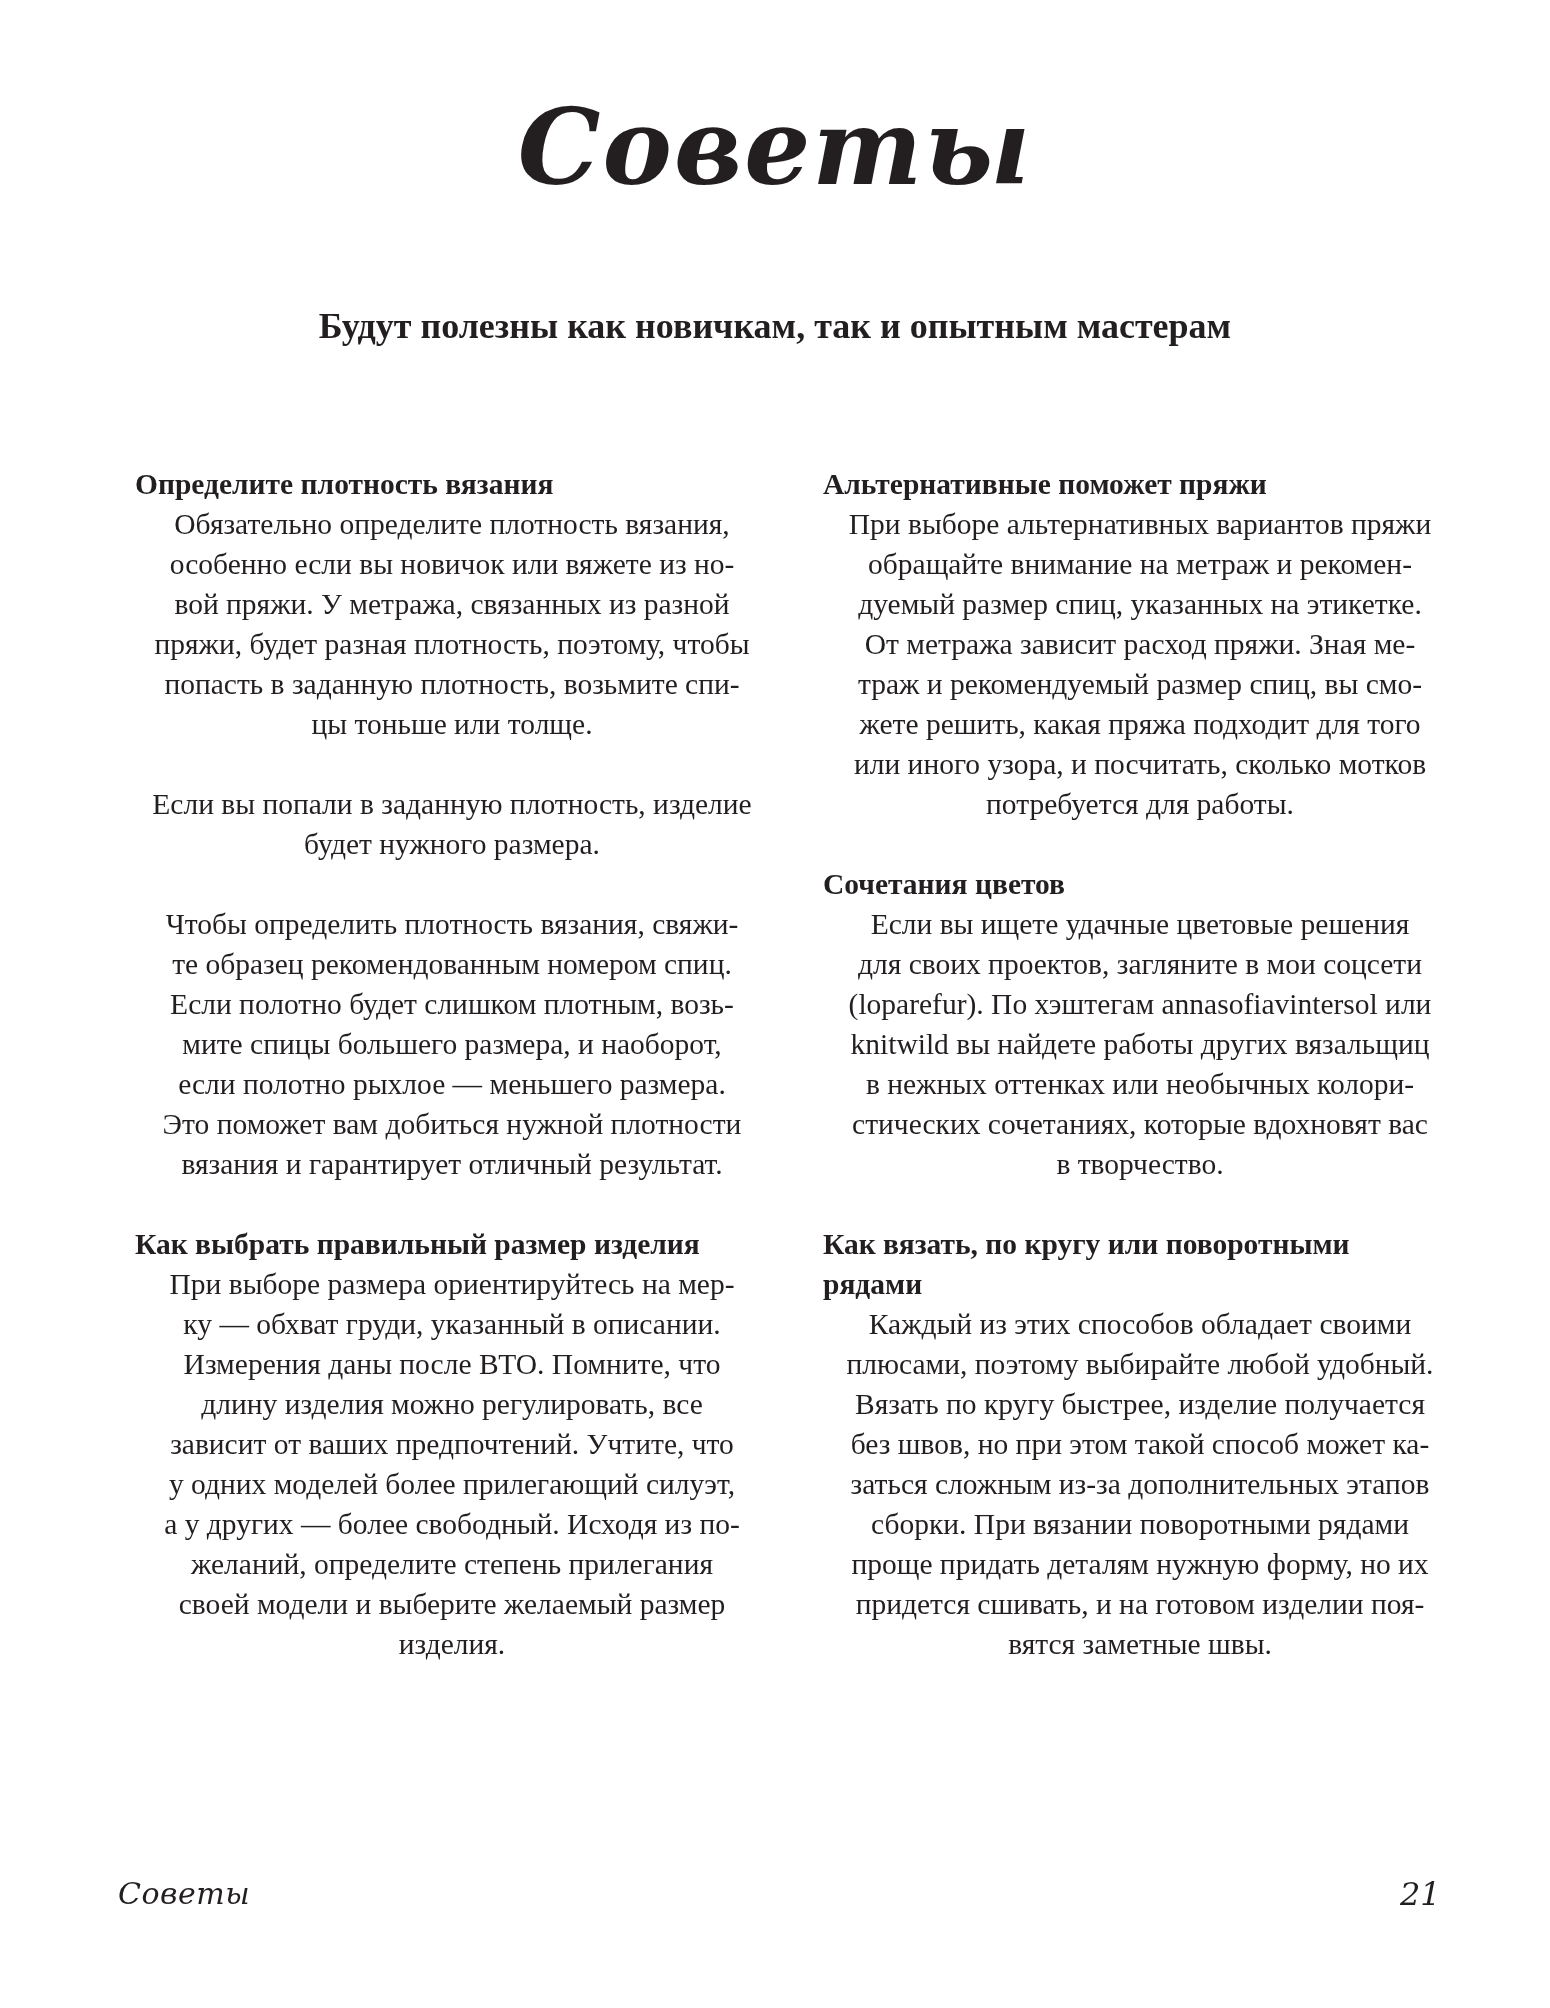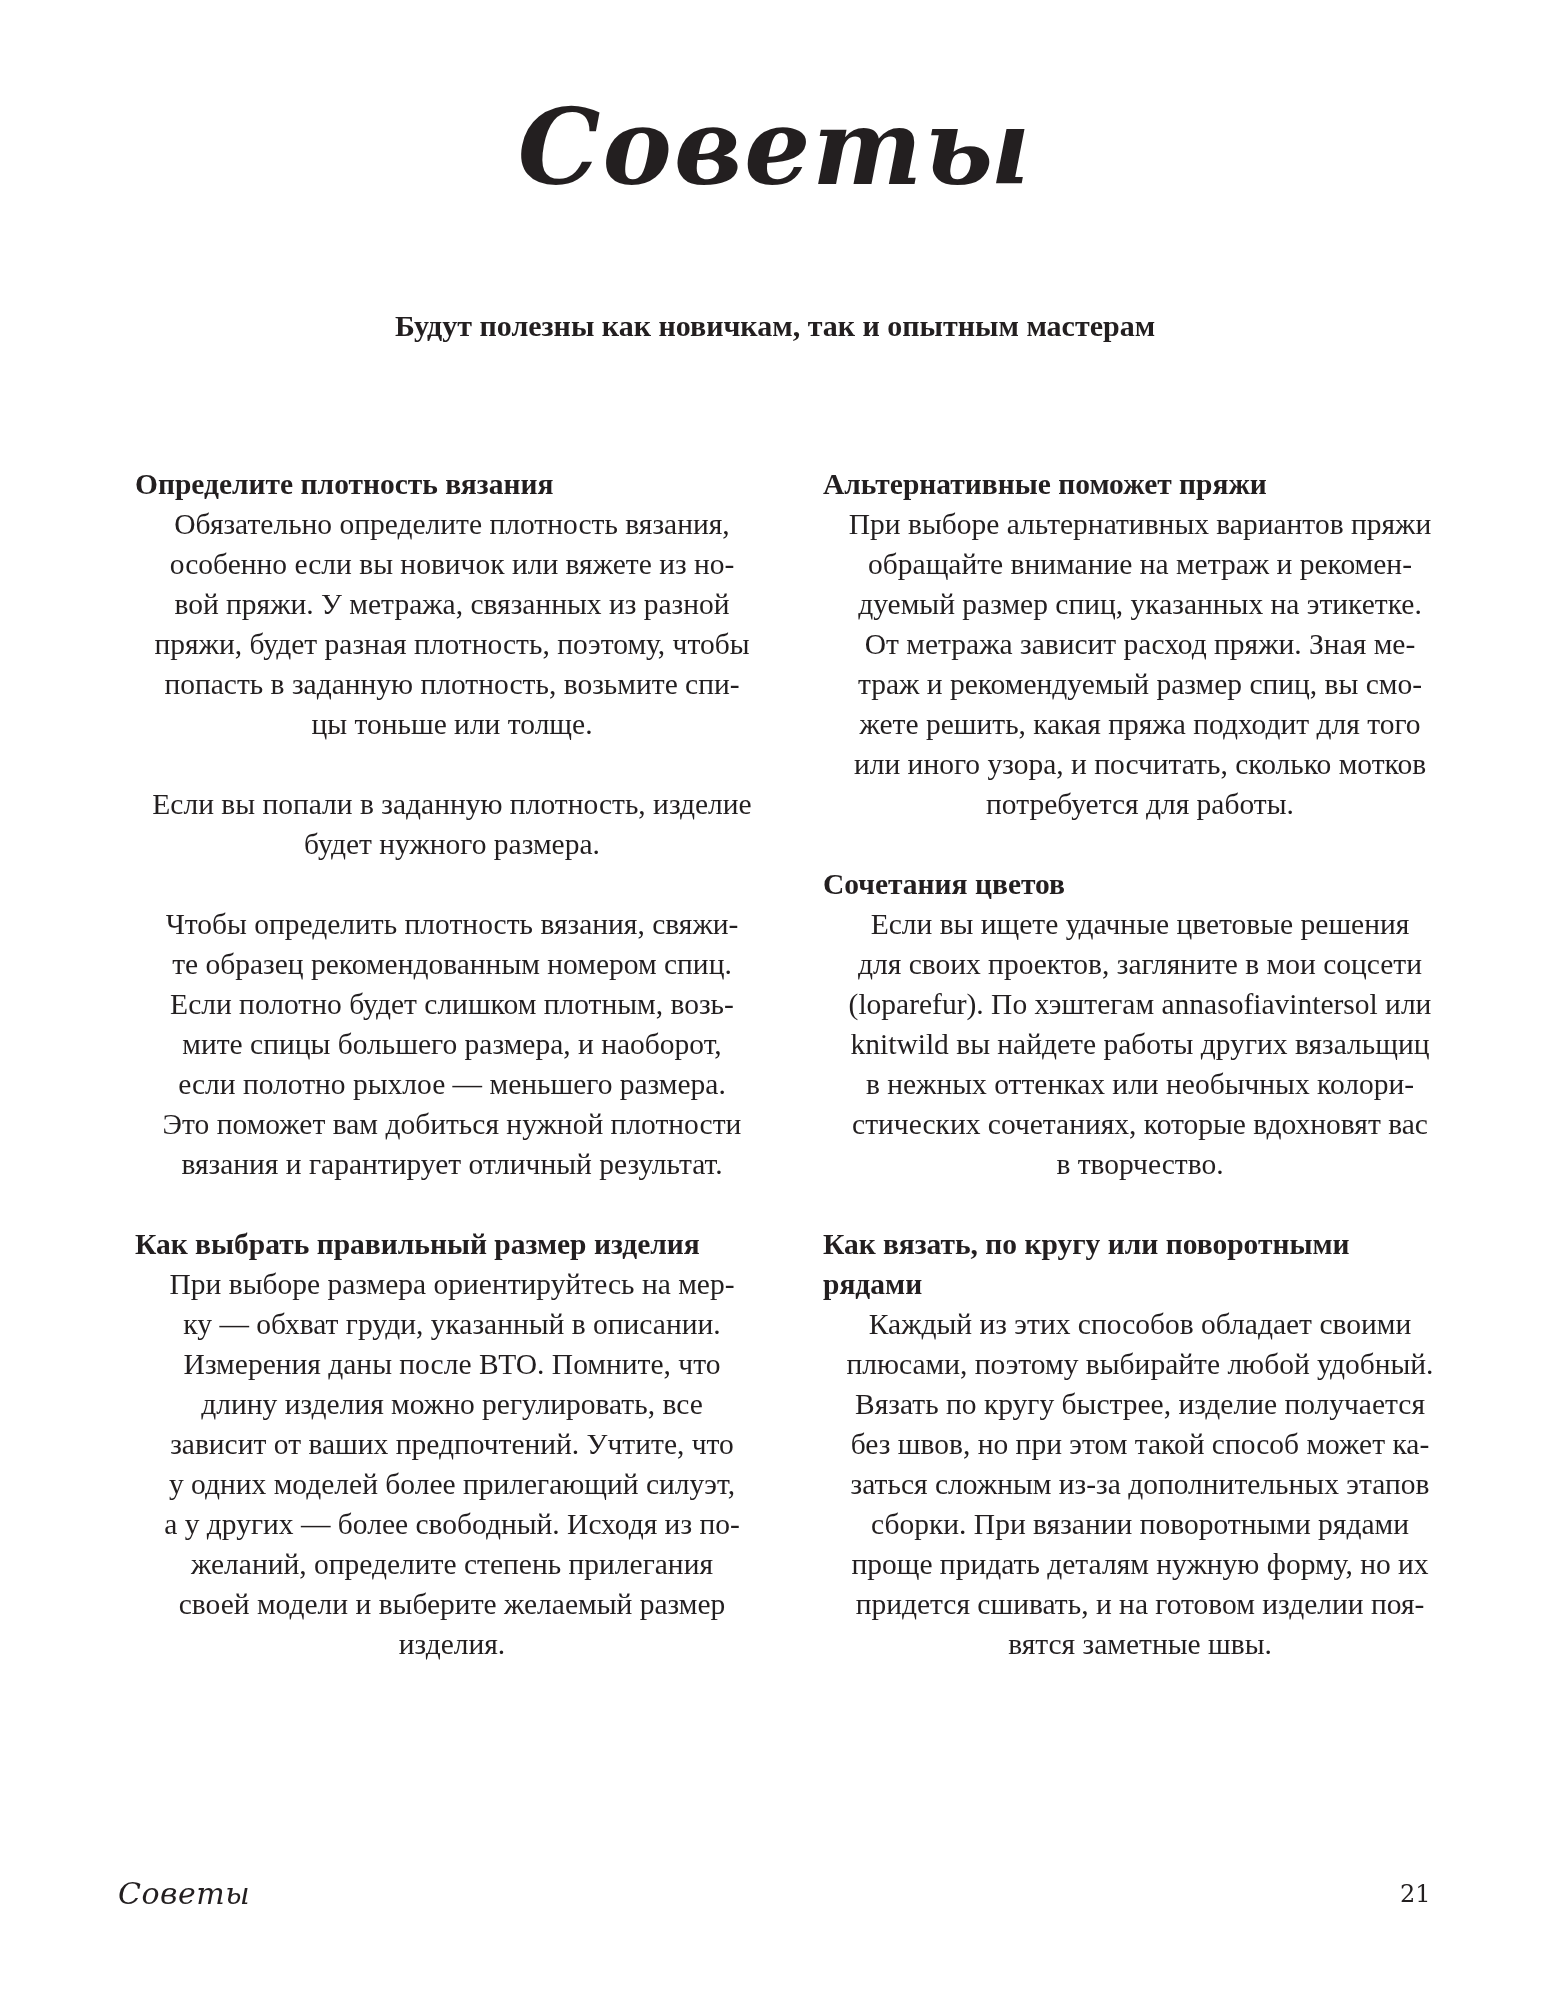--- a/index.html
+++ b/index.html
@@ -30,21 +30,21 @@
     color: #231f20;
   }
   .subtitle {
     position: absolute;
     left: 0;
     width: 1550px;
     top: 306px;
     text-align: center;
     font-family: "Liberation Serif", serif;
     font-weight: bold;
-    font-size: 30px;
+    font-size: 36px;
     line-height: 40px;
   }
   .column {
     position: absolute;
     top: 464px;
     width: 650px;
     font-family: "Liberation Serif", serif;
     font-size: 29.5px;
     line-height: 40px;
   }
@@ -71,21 +71,22 @@
     font-style: italic;
     font-size: 30px;
     line-height: 40px;
     letter-spacing: 0.5px;
   }
   .page-number {
     position: absolute;
     left: 1400px;
     top: 1874px;
     font-family: "DejaVu Serif", serif;
-    font-size: 24px;
+    font-style: italic;
+    font-size: 32px;
     line-height: 40px;
   }
 </style>
 </head>
 <body>
 
 <div class="page-title">Советы</div>
 
 <div class="subtitle">Будут полезны как новичкам, так и опытным мастерам</div>
 

